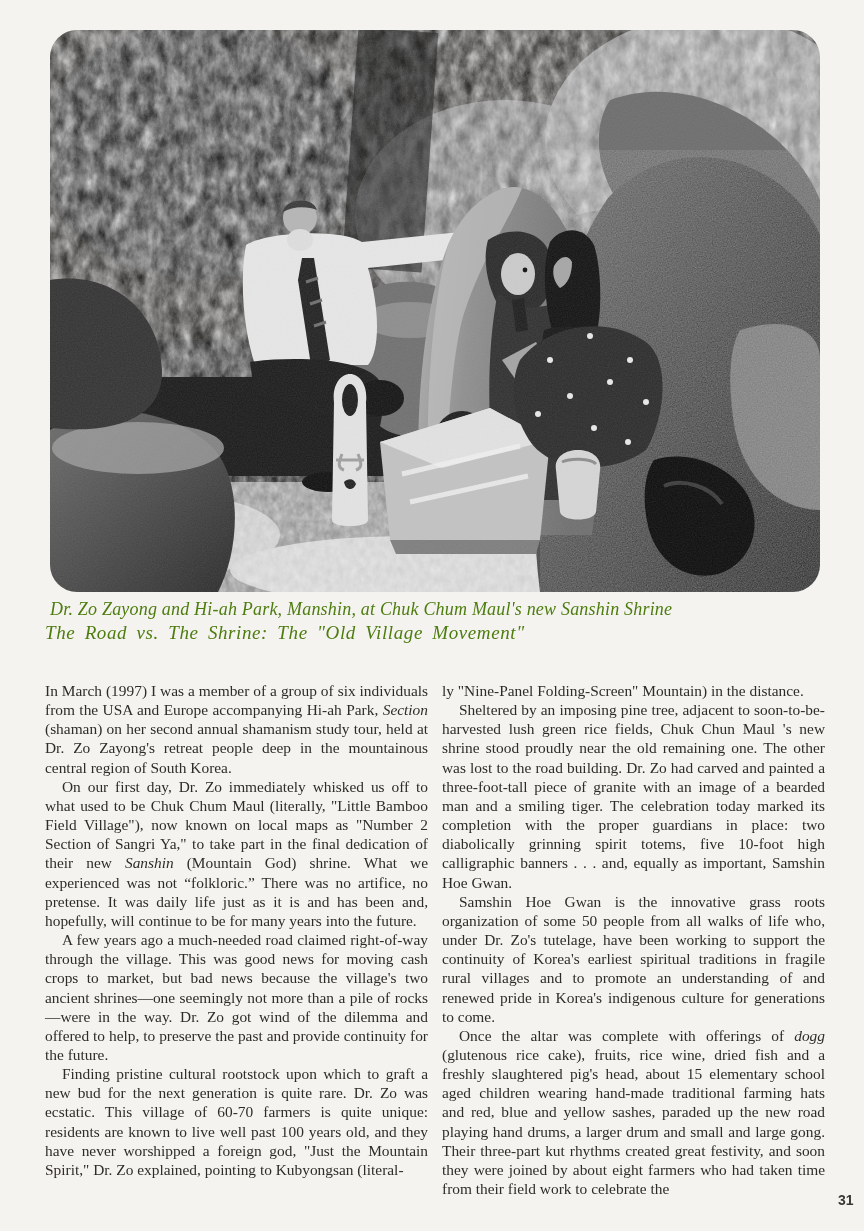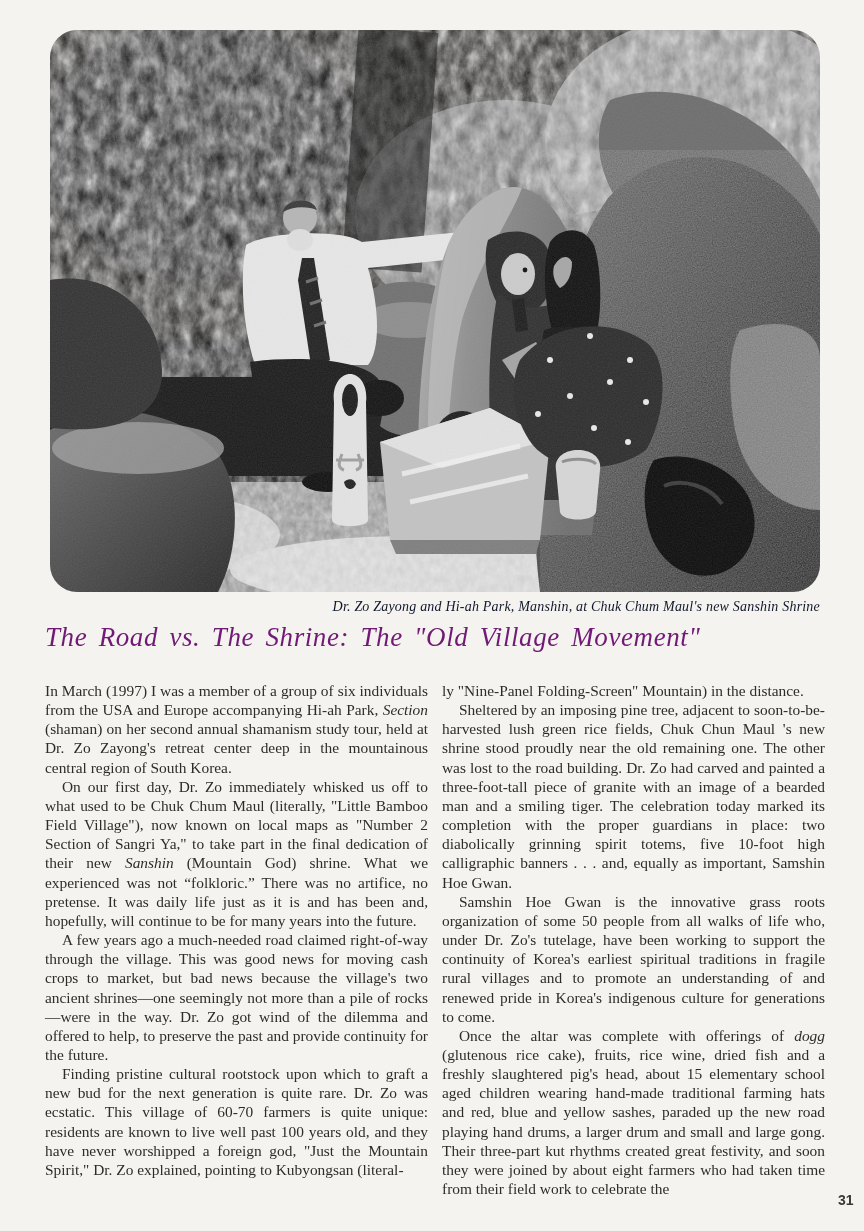--- a/index.html
+++ b/index.html
@@ -8,25 +8,25 @@
     background:#f5f3ef;
     font-family:"Liberation Serif","DejaVu Serif",serif;
     color:#2e2c29;
   }
   .photo-wrap{
     position:absolute;left:50px;top:30px;width:770px;height:562px;
   }
   .photo-wrap svg{display:block;}
   .caption{
     position:absolute;left:50px;top:599px;width:770px;
-    font-size:14px;font-style:italic;color:#0f172a;letter-spacing:.2px;text-align:right;
+    font-size:18px;font-style:italic;color:#4d7c0f;letter-spacing:.2px;
   }
   .article-title{
     position:absolute;left:45px;top:622px;width:780px;
-    font-size:27px;font-style:italic;font-weight:500;color:#701a75;
+    font-size:19px;font-style:italic;font-weight:500;color:#4d7c0f;
     letter-spacing:.6px;word-spacing:4px;
   }
   .columns{
     position:absolute;left:45px;top:681px;width:780px;
     display:flex;gap:14px;
   }
   .col{width:383px;font-size:15.4px;line-height:19.15px;text-align:justify;}
   .col p{margin:0;}
   .col p.indent{text-indent:17px;}
   .it{font-style:italic;}
@@ -163,21 +163,21 @@
     </g>
   </svg>
 </div>
 
 <div class="caption"><span class="it">Dr. Zo Zayong and Hi-ah Park,</span><span> Manshin, </span><span class="it">at Chuk Chum Maul's new Sanshin Shrine</span></div>
 
 <div class="article-title">The Road vs. The Shrine: The "Old Village Movement"</div>
 
 <div class="columns">
   <div class="col">
-      <p class=""><span>In March (1997) I was a member of a group of six individuals from the USA and Europe accompanying Hi-ah Park, </span><span class="it">Section</span><span> (shaman) on her second annual shamanism study tour, held at Dr. Zo Zayong's retreat center deep in the mountainous central region of South Korea.</span></p>
+      <p class=""><span>In March (1997) I was a member of a group of six individuals from the USA and Europe accompanying Hi-ah Park, </span><span class="it">Section</span><span> (shaman) on her second annual shamanism study tour, held at Dr. Zo Zayong's retreat people deep in the mountainous central region of South Korea.</span></p>
       <p class="indent"><span>On our first day, Dr. Zo immediately whisked us off to what used to be Chuk Chum Maul (literally, "Little Bamboo Field Village"), now known on local maps as "Number 2 Section of Sangri Ya," to take part in the final dedication of their new </span><span class="it">Sanshin</span><span> (Mountain God) shrine. What we experienced was not “folkloric.” There was no artifice, no pretense. It was daily life just as it is and has been and, hopefully, will continue to be for many years into the future.</span></p>
       <p class="indent"><span>A few years ago a much-needed road claimed right-of-way through the village. This was good news for moving cash crops to market, but bad news because the village's two ancient shrines—one seemingly not more than a pile of rocks—were in the way. Dr. Zo got wind of the dilemma and offered to help, to preserve the past and provide continuity for the future.</span></p>
       <p class="indent"><span>Finding pristine cultural rootstock upon which to graft a new bud for the next generation is quite rare. Dr. Zo was ecstatic. This village of 60-70 farmers is quite unique: residents are known to live well past 100 years old, and they have never worshipped a foreign god, "Just the Mountain Spirit," Dr. Zo explained, pointing to Kubyongsan (literal-</span></p>
     </div>
   <div class="col">
       <p class=""><span>ly "Nine-Panel Folding-Screen" Mountain) in the distance.</span></p>
       <p class="indent"><span>Sheltered by an imposing pine tree, adjacent to soon-to-be-harvested lush green rice fields, Chuk Chun Maul 's new shrine stood proudly near the old remaining one. The other was lost to the road building. Dr. Zo had carved and painted a three-foot-tall piece of granite with an image of a bearded man and a smiling tiger. The celebration today marked its completion with the proper guardians in place: two diabolically grinning spirit totems, five 10-foot high calligraphic banners . . . and, equally as important, Samshin Hoe Gwan.</span></p>
       <p class="indent"><span>Samshin Hoe Gwan is the innovative grass roots organization of some 50 people from all walks of life who, under Dr. Zo's tutelage, have been working to support the continuity of Korea's earliest spiritual traditions in fragile rural villages and to promote an understanding of and renewed pride in Korea's indigenous culture for generations to come.</span></p>
       <p class="indent"><span>Once the altar was complete with offerings of </span><span class="it">dogg</span><span> (glutenous rice cake), fruits, rice wine, dried fish and a freshly slaughtered pig's head, about 15 elementary school aged children wearing hand-made traditional farming hats and red, blue and yellow sashes, paraded up the new road playing hand drums, a larger drum and small and large gong. Their three-part kut rhythms created great festivity, and soon they were joined by about eight farmers who had taken time from their field work to celebrate the</span></p>
     </div>

